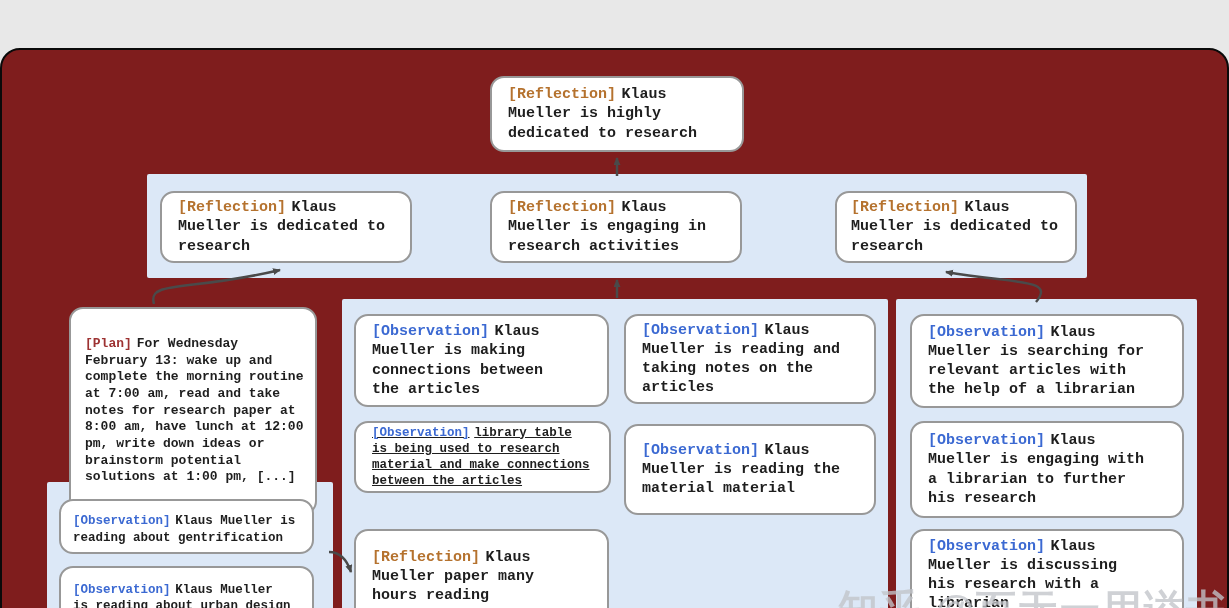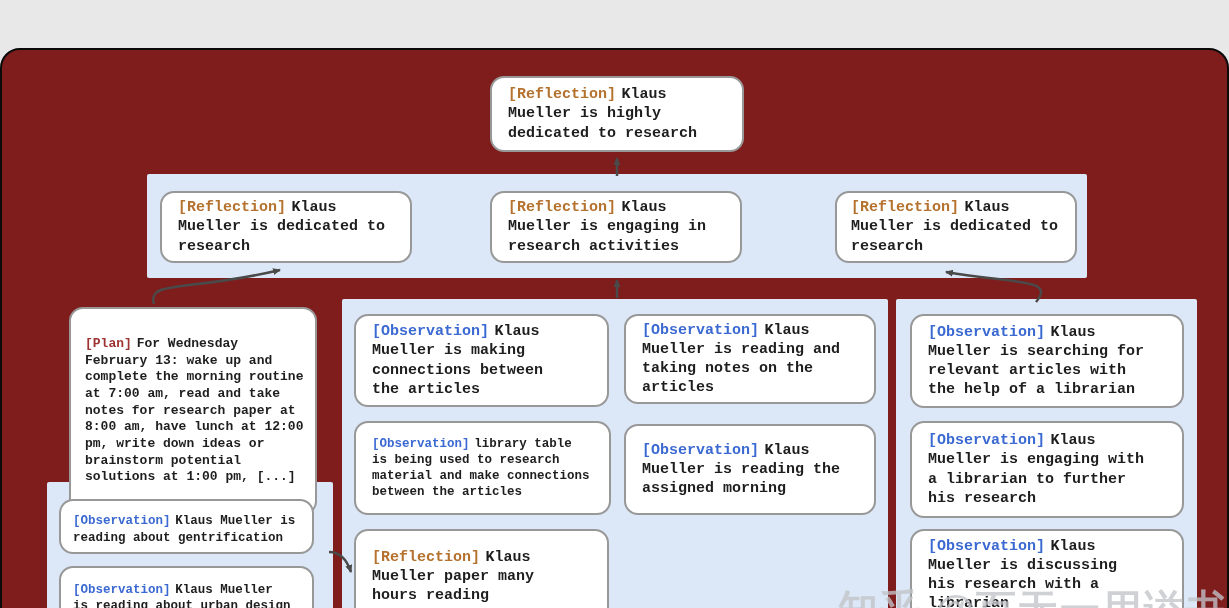--- a/index.html
+++ b/index.html
@@ -127,42 +127,42 @@
     <div class="node-body"><span class="tag observation">[Observation]</span><span class="node-text">Klaus Mueller
 is reading about urban design</span></div>
   </div>
 
   <div class="node fs-lg" style="left:352px; top:264px; width:255px; height:93px;">
     <div class="node-body"><span class="tag observation">[Observation]</span><span class="node-text">Klaus
 Mueller is making
 connections between
 the articles</span></div>
   </div>
-  <div class="node fs-sm" style="left:352px; top:371px; width:257px; height:94px;">
+  <div class="node fs-sm" style="left:352px; top:371px; width:257px; height:72px;text-decoration:underline;">
     <div class="node-body"><span class="tag observation">[Observation]</span><span class="node-text">library table
 is being used to research
 material and make connections
 between the articles</span></div>
   </div>
   <div class="node fs-lg" style="left:352px; top:479px; width:255px; height:95px;">
     <div class="node-body"><span class="tag reflection">[Reflection]</span><span class="node-text">Klaus
 Mueller paper many
 hours reading</span></div>
   </div>
 
   <div class="node fs-lg" style="left:622px; top:264px; width:252px; height:90px;">
     <div class="node-body"><span class="tag observation">[Observation]</span><span class="node-text">Klaus
 Mueller is reading and
 taking notes on the
 articles</span></div>
   </div>
   <div class="node fs-lg" style="left:622px; top:374px; width:252px; height:91px;">
     <div class="node-body"><span class="tag observation">[Observation]</span><span class="node-text">Klaus
 Mueller is reading the
-assigned morning</span></div>
+material material</span></div>
   </div>
 
   <div class="node fs-lg" style="left:908px; top:264px; width:274px; height:94px;">
     <div class="node-body"><span class="tag observation">[Observation]</span><span class="node-text">Klaus
 Mueller is searching for
 relevant articles with
 the help of a librarian</span></div>
   </div>
   <div class="node fs-lg" style="left:908px; top:371px; width:274px; height:97px;">
     <div class="node-body"><span class="tag observation">[Observation]</span><span class="node-text">Klaus

